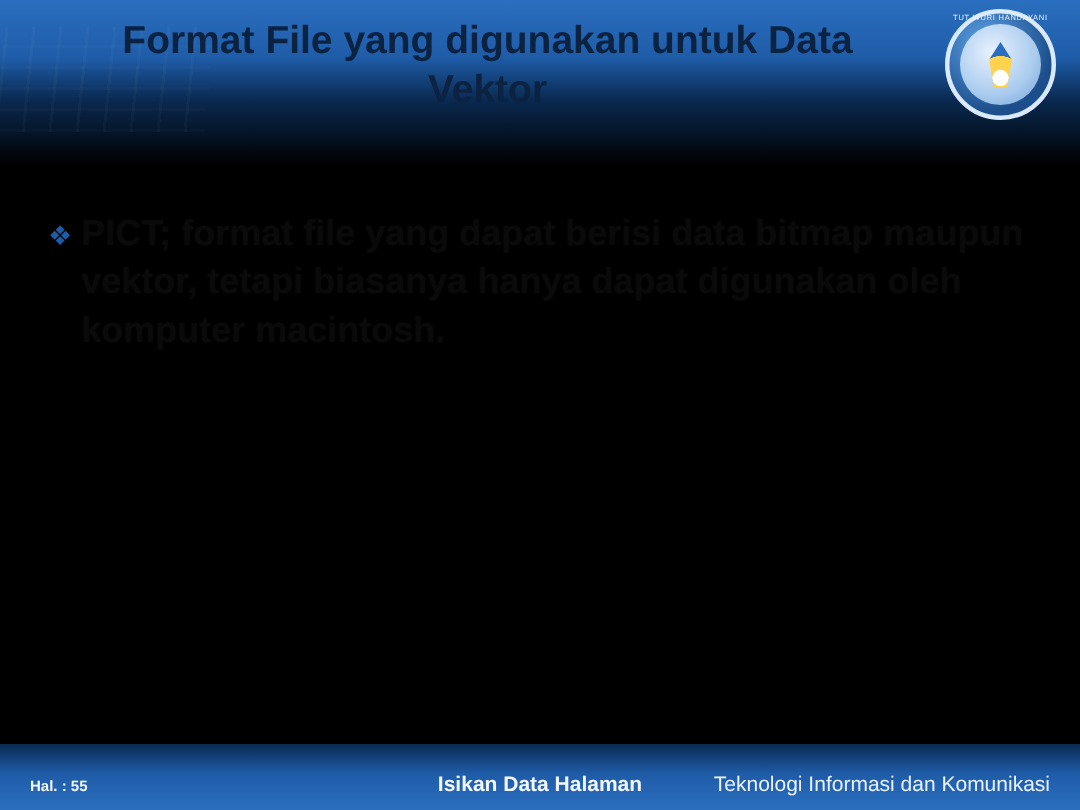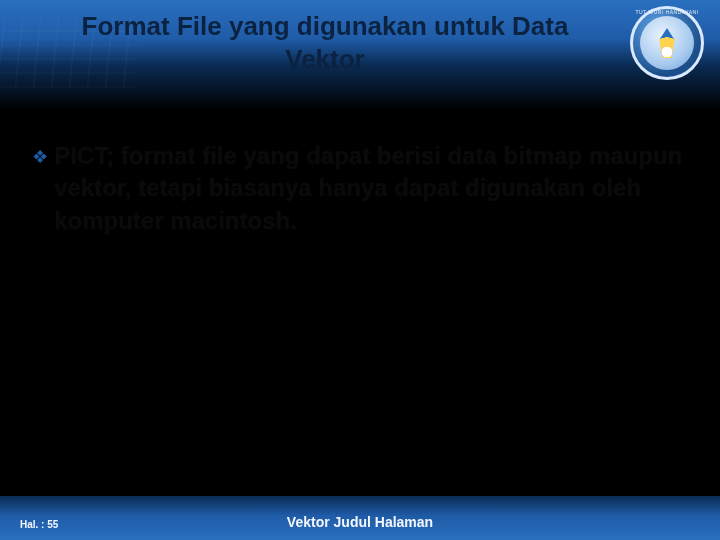--- a/index.html
+++ b/index.html
@@ -112,16 +112,17 @@
 
   <div class="body-area">
     <div class="bullet-row">
       <span class="bullet">❖</span>
       <span class="bullet-text">PICT; format file yang dapat berisi data bitmap maupun vektor, tetapi biasanya hanya dapat digunakan oleh komputer macintosh.</span>
     </div>
   </div>
 
   <div class="footer-band">
     <div class="footer-left">Hal. : 55</div>
-    <div class="footer-center">Vektor Judul Halaman</div>
+    <div class="footer-center">Isikan Data Halaman</div>
+    <div class="footer-right">Teknologi Informasi dan Komunikasi</div>
   </div>
 
 </div>
 
 </body></html>

